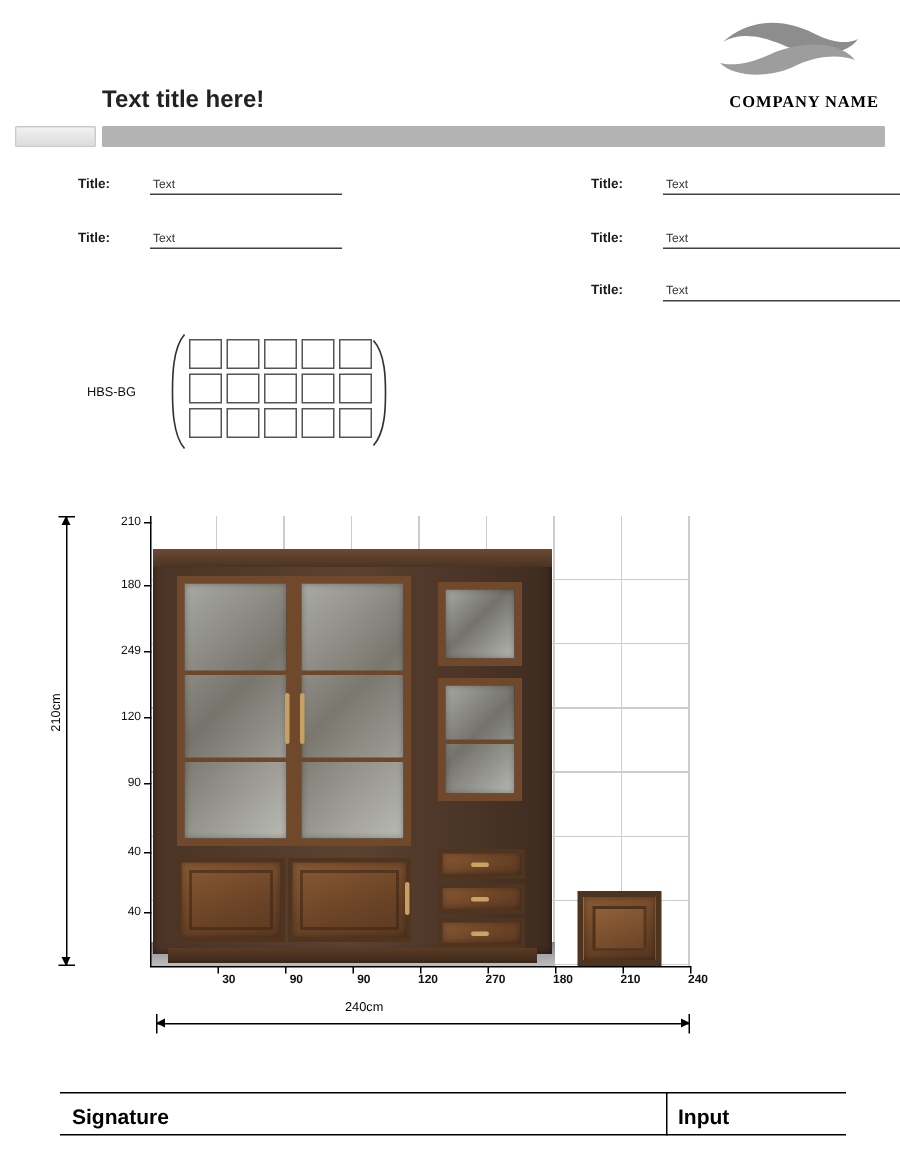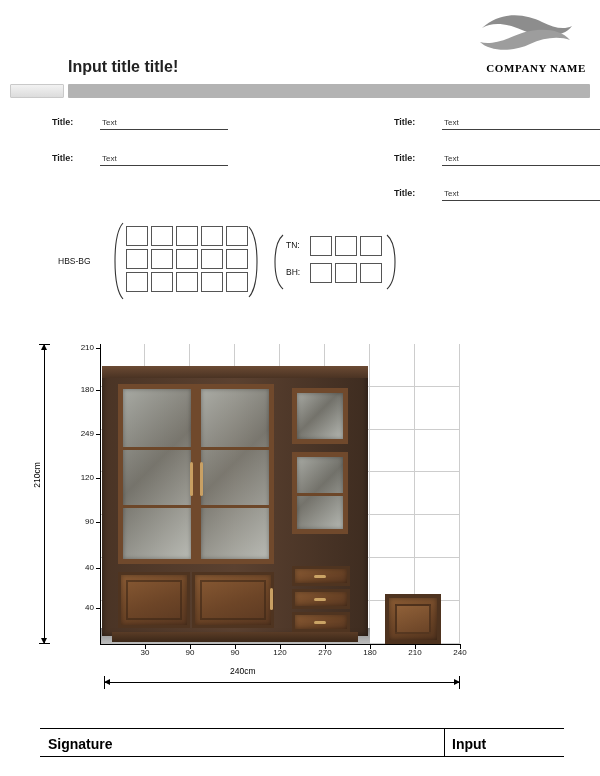--- a/index.html
+++ b/index.html
@@ -213,23 +213,24 @@
     position: absolute;
     width: 5px;
     height: 1px;
     background: #000;
     left: 96px;
   }
   .xtick {
     position: absolute;
     font-size: 8px;
     color: #111;
-    text-align: center;
+    text-align: right;
     width: 24px;
     top: 318px;
+    font-weight: bold;
   }
   .xtick-mark {
     position: absolute;
     width: 1px;
     height: 5px;
     background: #000;
     top: 314px;
   }
 
   
@@ -437,21 +438,21 @@
 <div class="logo-block">
   <div class="logo-mark">
     <svg width="100" height="52" viewBox="0 0 100 52">
       <path d="M6 20 C 26 2, 50 6, 66 14 C 78 20, 88 22, 96 18 C 88 30, 64 30, 46 22 C 30 15, 16 14, 6 20 Z" fill="#8d8d8d"></path>
       <path d="M4 34 C 14 44, 38 44, 54 36 C 68 29, 84 28, 94 32 C 82 18, 56 20, 38 28 C 22 35, 12 36, 4 34 Z" fill="#9d9d9d"></path>
     </svg>
   </div>
   <div class="company-name">COMPANY NAME</div>
 </div>
 
-<div class="doc-title">Input title title!</div>
+<div class="doc-title">Text title here!</div>
 
 <div class="bar-row">
   <div class="bar-left"></div>
   <div class="bar-right"></div>
 </div>
 
 <div class="fields">
 
   <div class="field f-l1">
     <span class="lbl">Title:</span>
@@ -506,44 +507,20 @@
       <div class="cell"></div>
       <div class="cell"></div>
     </div>
     <div class="brace" style="left:190px; top:4px;">
       <svg width="12" height="72" viewBox="0 0 12 72">
           <path d="M1 1 C 9 10, 9 27, 9 36 C 9 45, 9 62, 1 71" stroke="#333" stroke-width="1.1" fill="none"></path>
         </svg>
     </div>
   </div>
 
-  <div class="grp" style="left:272px; top:18px; width:130px; height:56px;">
-    <div class="brace" style="left:0; top:0;">
-      <svg width="12" height="56" viewBox="0 0 12 56">
-          <path d="M11 1 C 3 8, 3 22, 3 28 C 3 34, 3 48, 11 55" stroke="#333" stroke-width="1.1" fill="none"></path>
-        </svg>
-    </div>
-    <div class="rowlabel" style="left:14px; top:6px;">TN:</div>
-    <div class="cellgrid" style="left:38px; top:2px; grid-template-columns: repeat(3, 22px); grid-template-rows: 20px;">
-      <div class="cell"></div>
-      <div class="cell"></div>
-      <div class="cell"></div>
-    </div>
-    <div class="rowlabel" style="left:14px; top:33px;">BH:</div>
-    <div class="cellgrid" style="left:38px; top:29px; grid-template-columns: repeat(3, 22px); grid-template-rows: 20px;">
-      <div class="cell"></div>
-      <div class="cell"></div>
-      <div class="cell"></div>
-    </div>
-    <div class="brace" style="left:114px; top:0;">
-      <svg width="12" height="56" viewBox="0 0 12 56">
-          <path d="M1 1 C 9 8, 9 22, 9 28 C 9 34, 9 48, 1 55" stroke="#333" stroke-width="1.1" fill="none"></path>
-        </svg>
-    </div>
-  </div>
 
 </div>
 
 <div class="drawing">
 
   <div class="plot">
     <div class="plot-grid dotted"></div>
 
     <div class="furniture">
       <div class="fur-shadowplate"></div>

